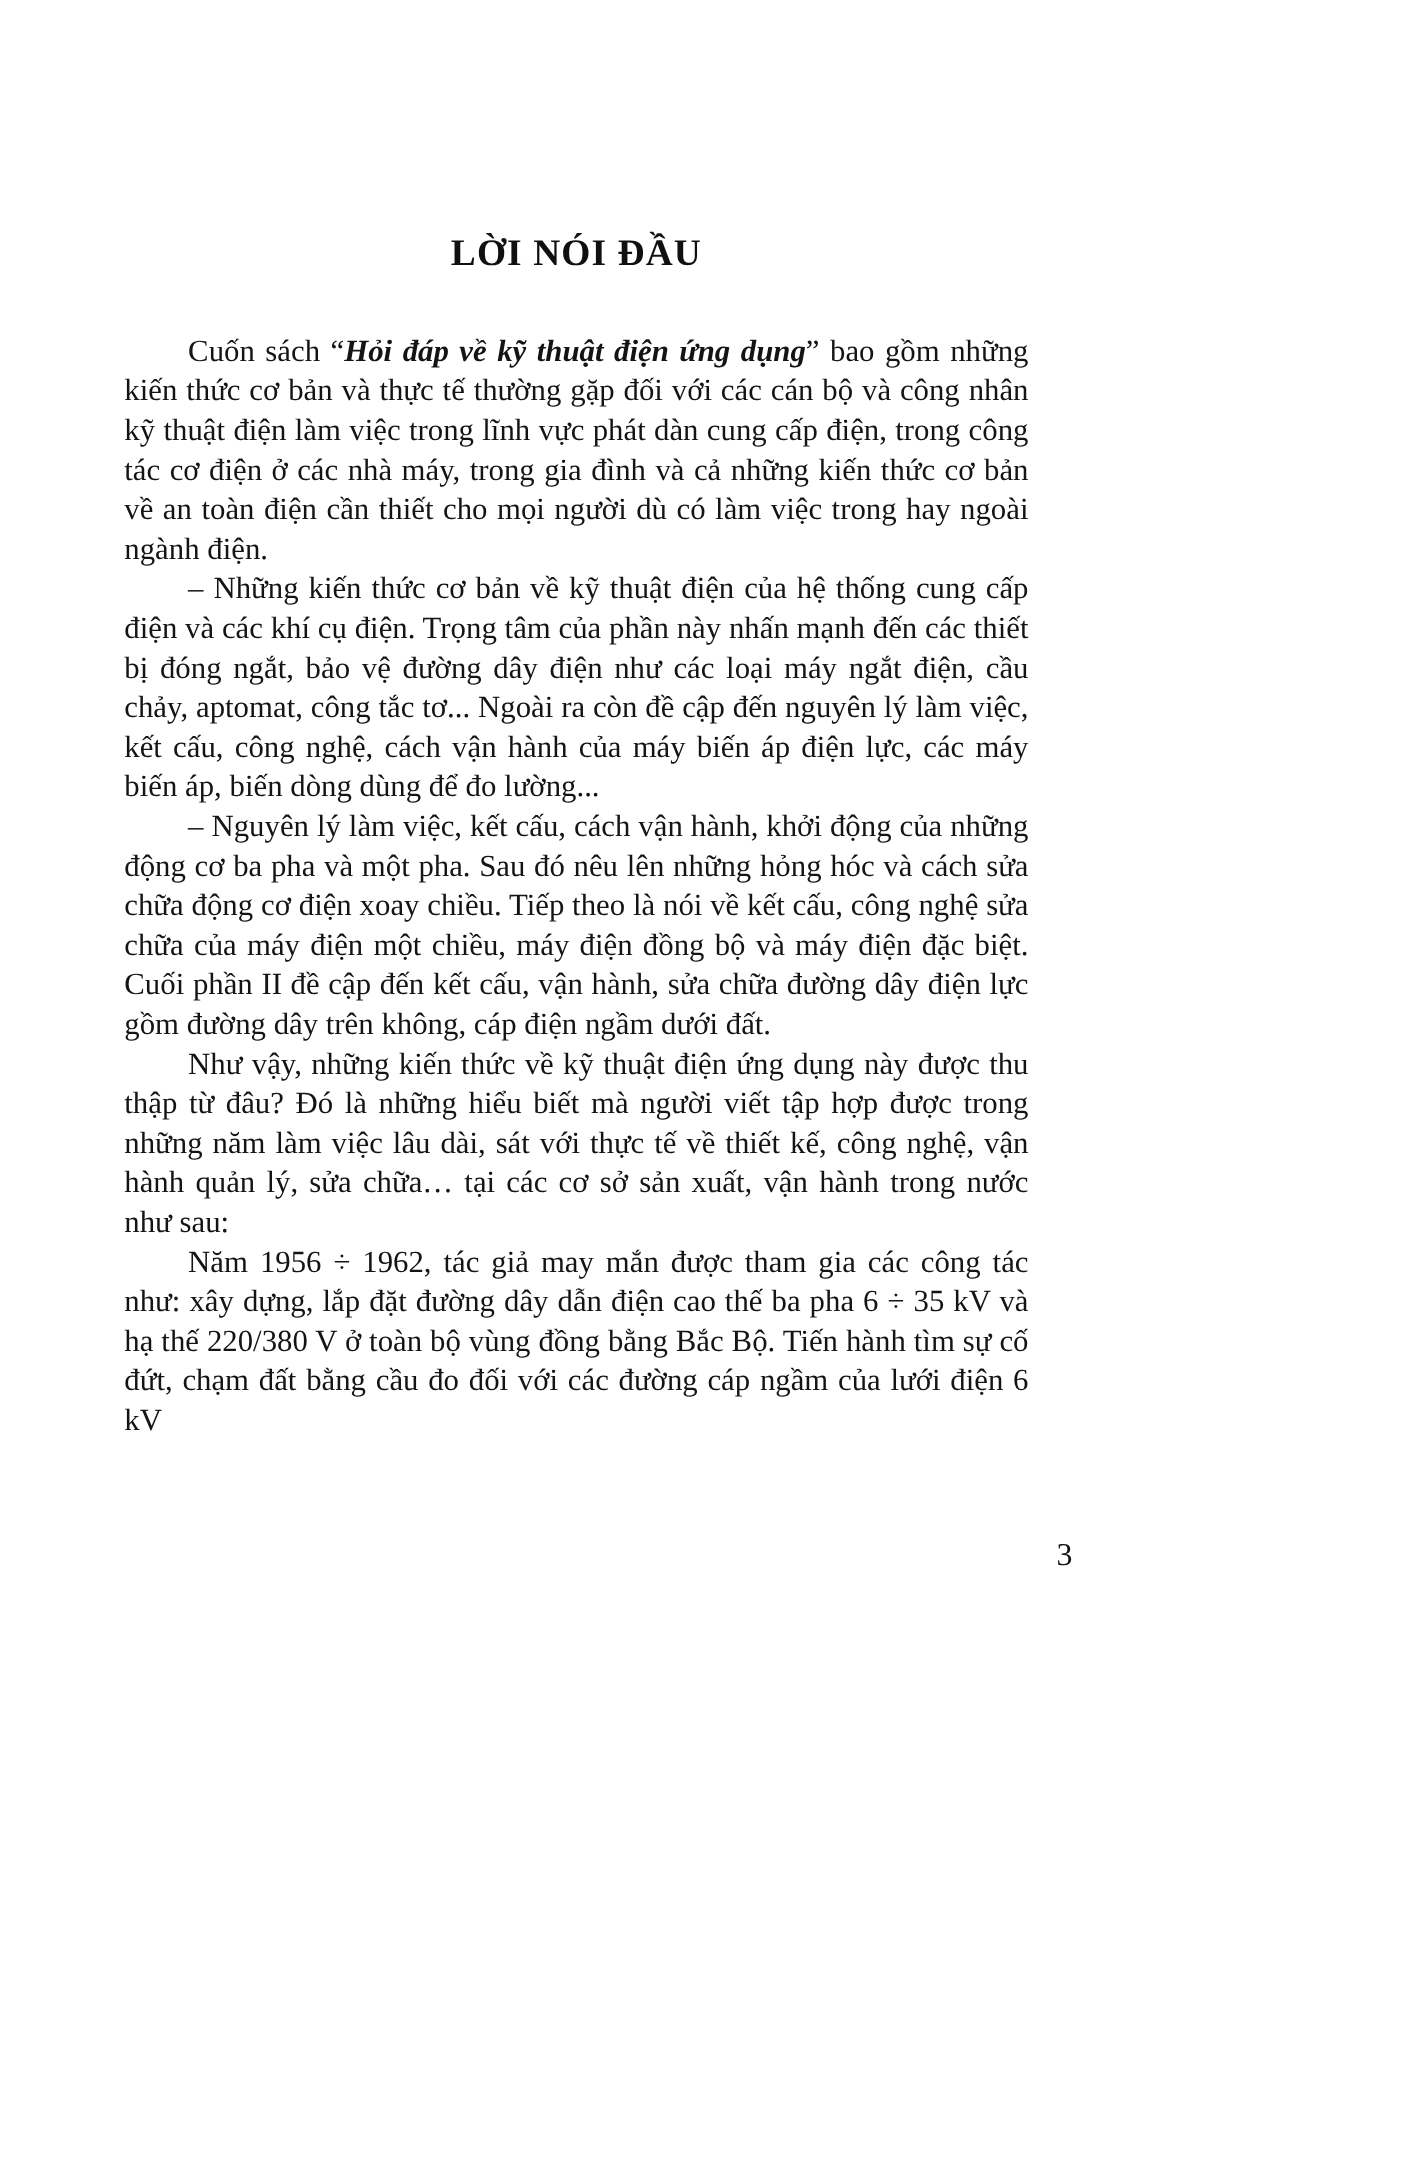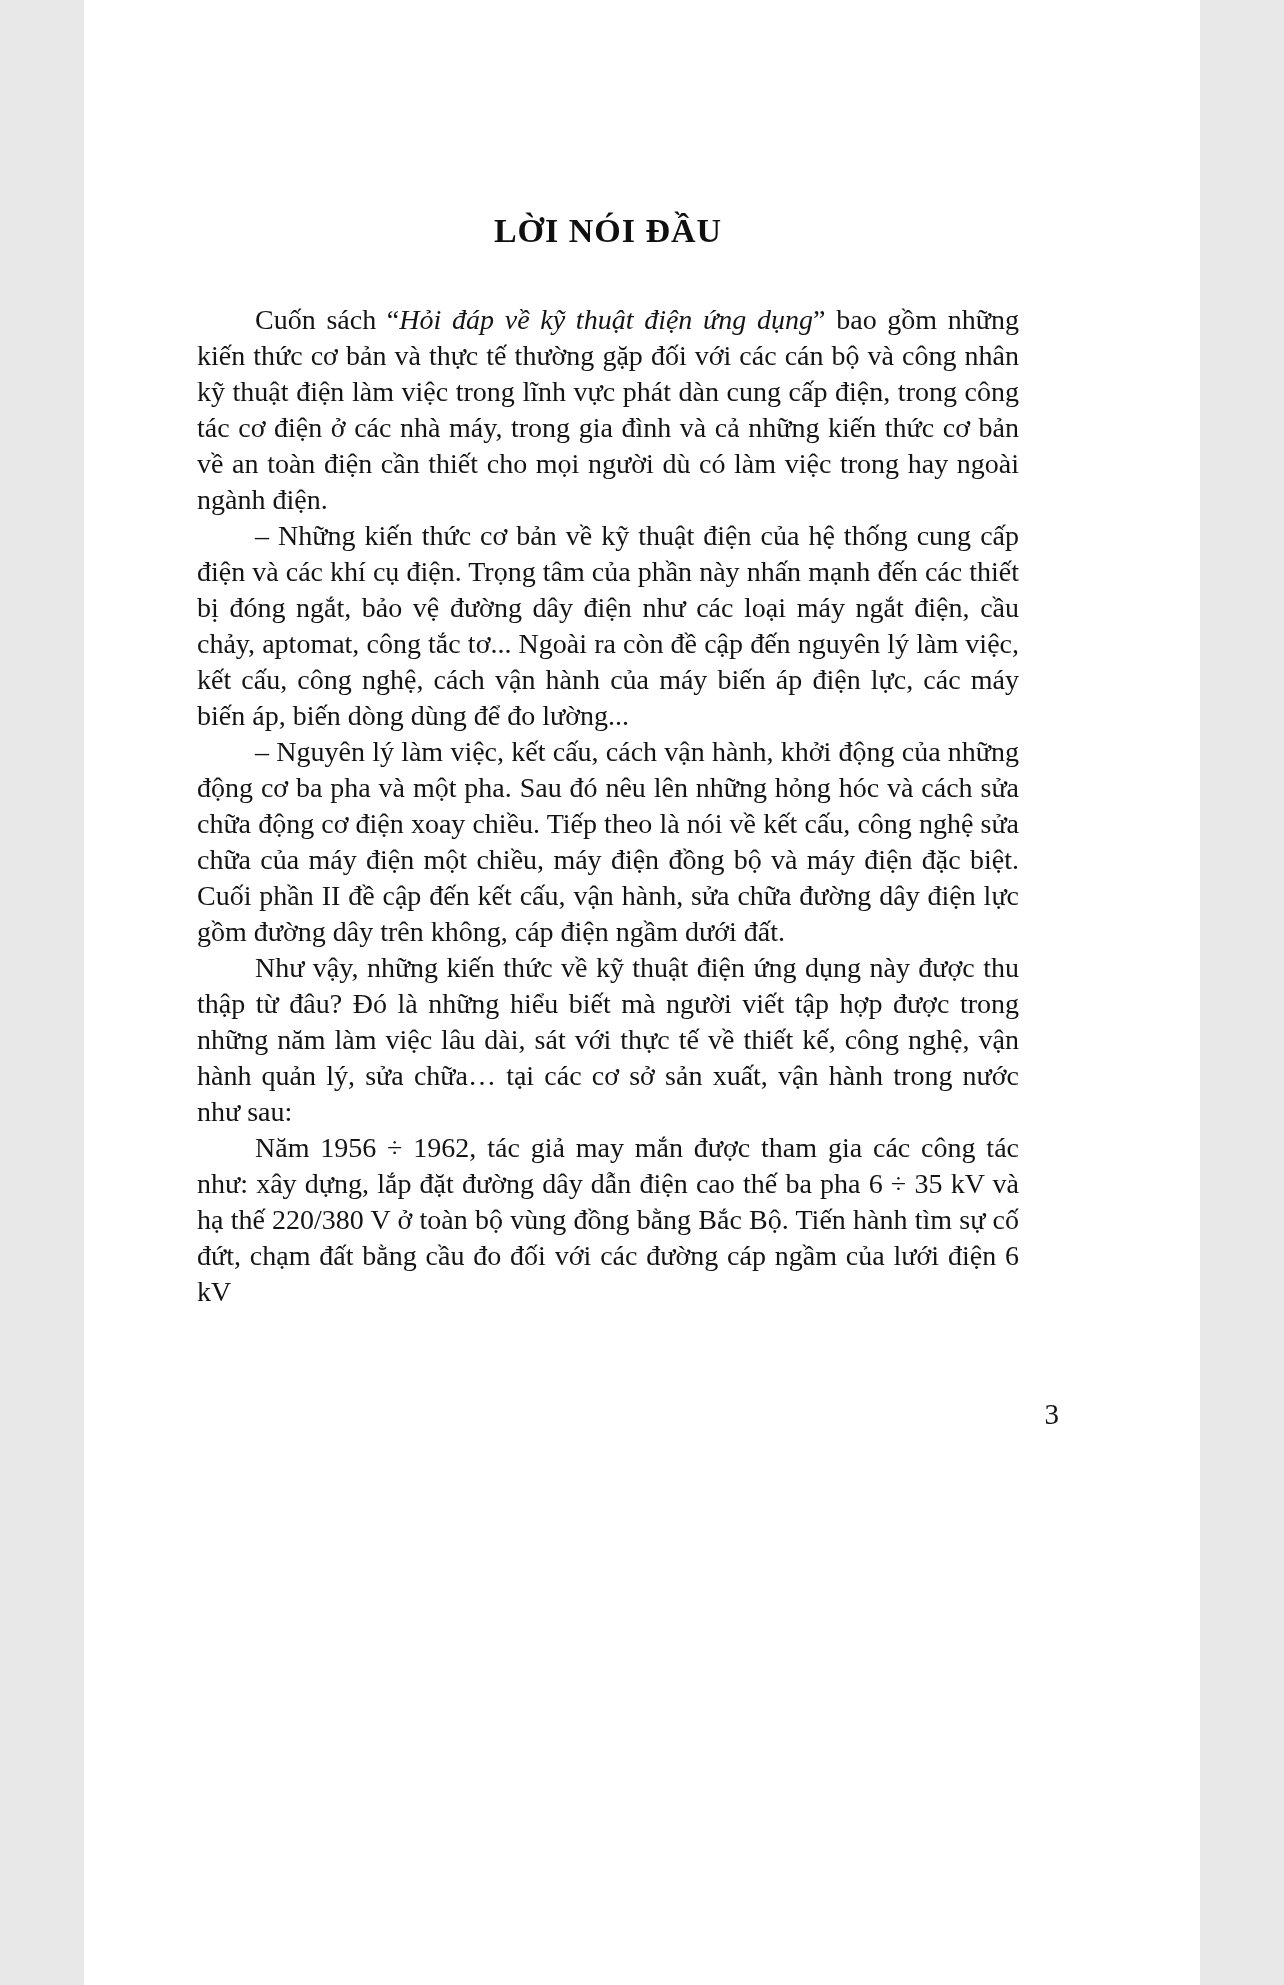--- a/index.html
+++ b/index.html
@@ -2,21 +2,21 @@
 <html><head>
 <meta charset="utf-8">
 <style>
   html, body {
     margin: 0;
     padding: 0;
     background: #e8e8e8;
   }
   .page {
     position: relative;
-    width: 1116px;
+    width: 1284px;
     height: 1985px;
     margin: 0 auto;
     background: #ffffff;
     font-family: "Liberation Serif", "DejaVu Serif", serif;
     color: #111111;
     overflow: hidden;
   }
   .text-block {
     position: absolute;
     left: 113px;
@@ -33,21 +33,21 @@
   }
   .body-text p {
     margin: 0;
     font-size: 28px;
     line-height: 36px;
     text-align: justify;
     text-indent: 58px;
     color: #141414;
   }
   .book-title-em {
-    font-weight: normal;
+    font-weight: bold;
     font-style: italic;
   }
   .page-number {
     position: absolute;
     left: 113px;
     top: 1398px;
     width: 862px;
     text-align: right;
     font-size: 29px;
     color: #141414;

